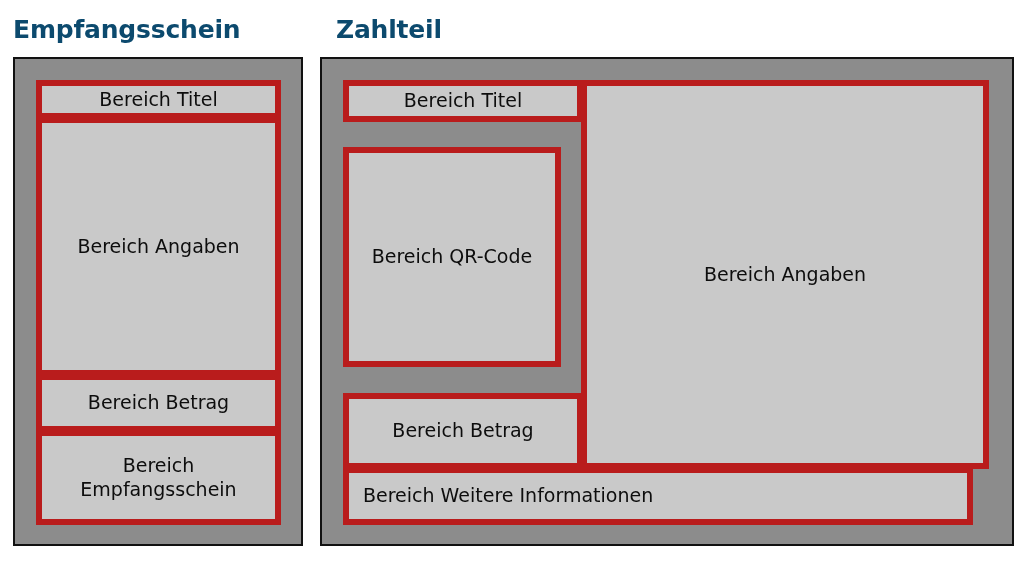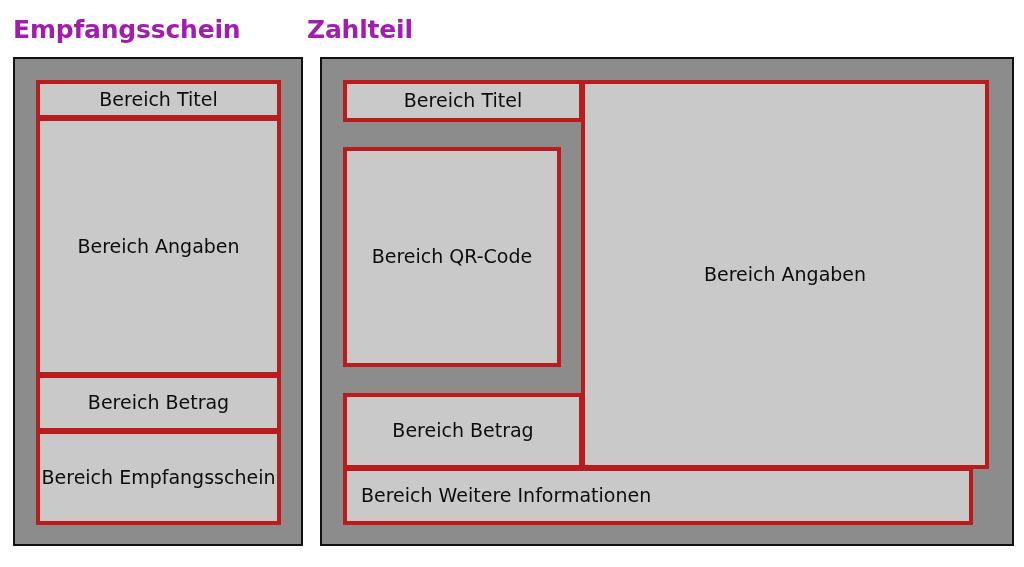--- a/index.html
+++ b/index.html
@@ -13,27 +13,27 @@
     position: relative;
     font-family: "DejaVu Sans", "Liberation Sans", sans-serif;
     overflow: hidden;
   }
 
   
   .heading {
     position: absolute;
     font-weight: bold;
     font-size: 25px;
-    color: #a21caf;
+    color: #0c4a6e;
     letter-spacing: -0.2px;
     line-height: 1;
     white-space: nowrap;
   }
   #heading-empfangsschein { left: 13px; top: 17px; }
-  #heading-zahlteil { left: 307px; top: 17px; }
+  #heading-zahlteil { left: 336px; top: 17px; }
 
   
   .panel {
     position: absolute;
     background: #8c8c8c;
     border: 2px solid #111111;
     box-sizing: border-box;
   }
   #panel-empfangsschein {
     left: 13px;
@@ -45,21 +45,21 @@
     left: 320px;
     top: 57px;
     width: 694px;
     height: 489px;
   }
 
   
   .box {
     position: absolute;
     background: #c9c9c9;
-    border: 4px solid #b91c1c;
+    border: 6px solid #b91c1c;
     box-sizing: border-box;
     display: flex;
     align-items: center;
     justify-content: center;
     text-align: center;
     color: #0d0d0d;
     font-size: 19px;
     line-height: 1.25;
   }
   .box.left-aligned {

